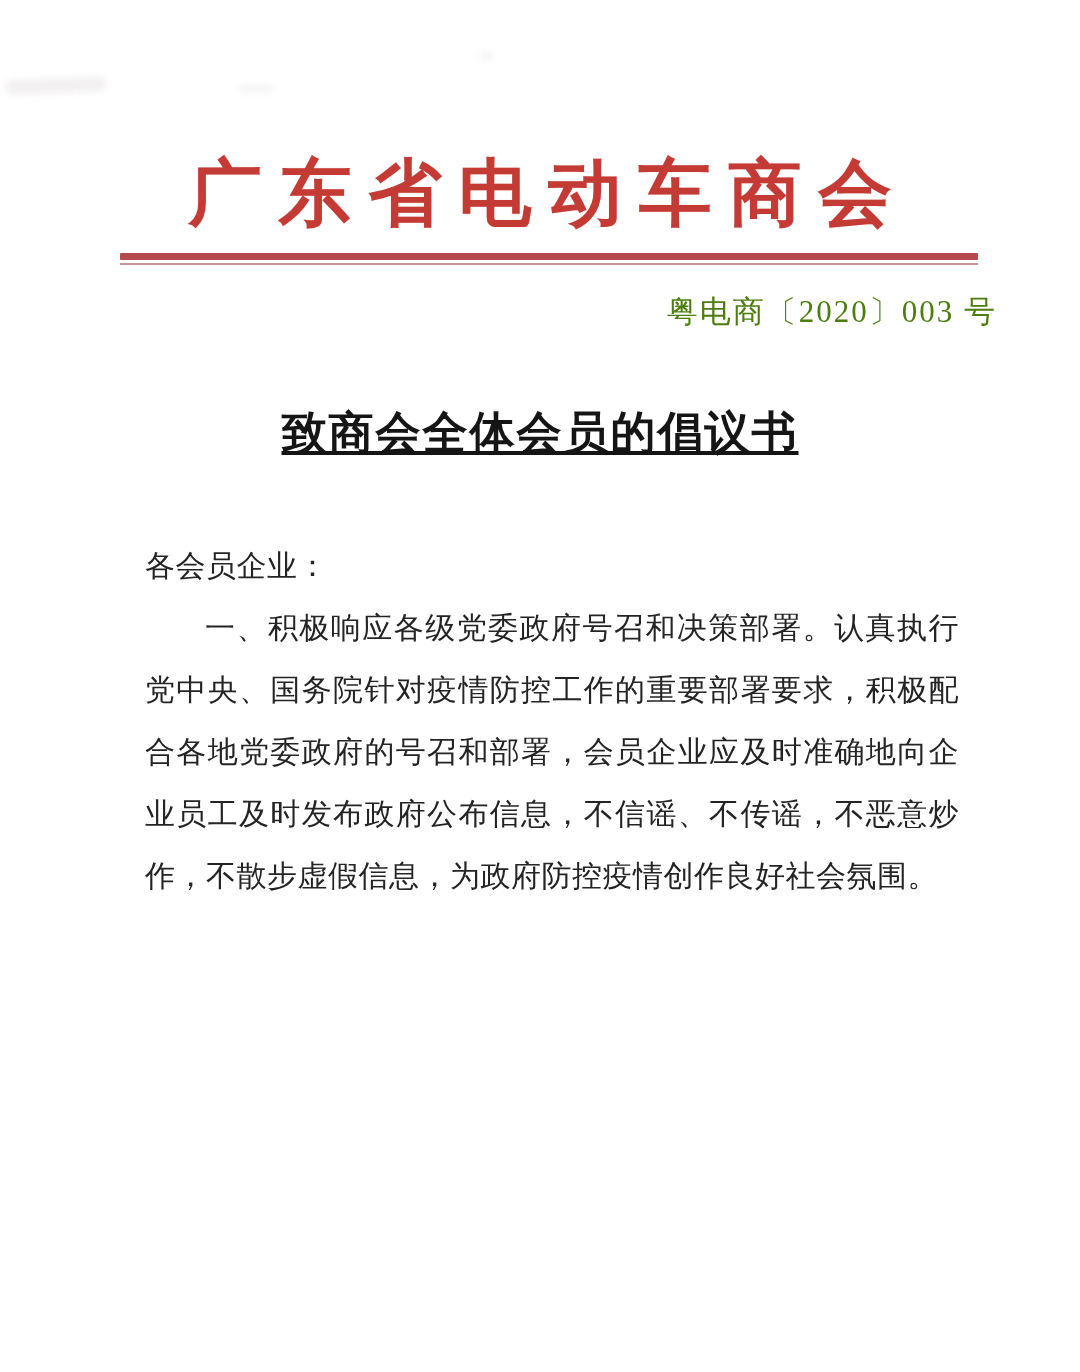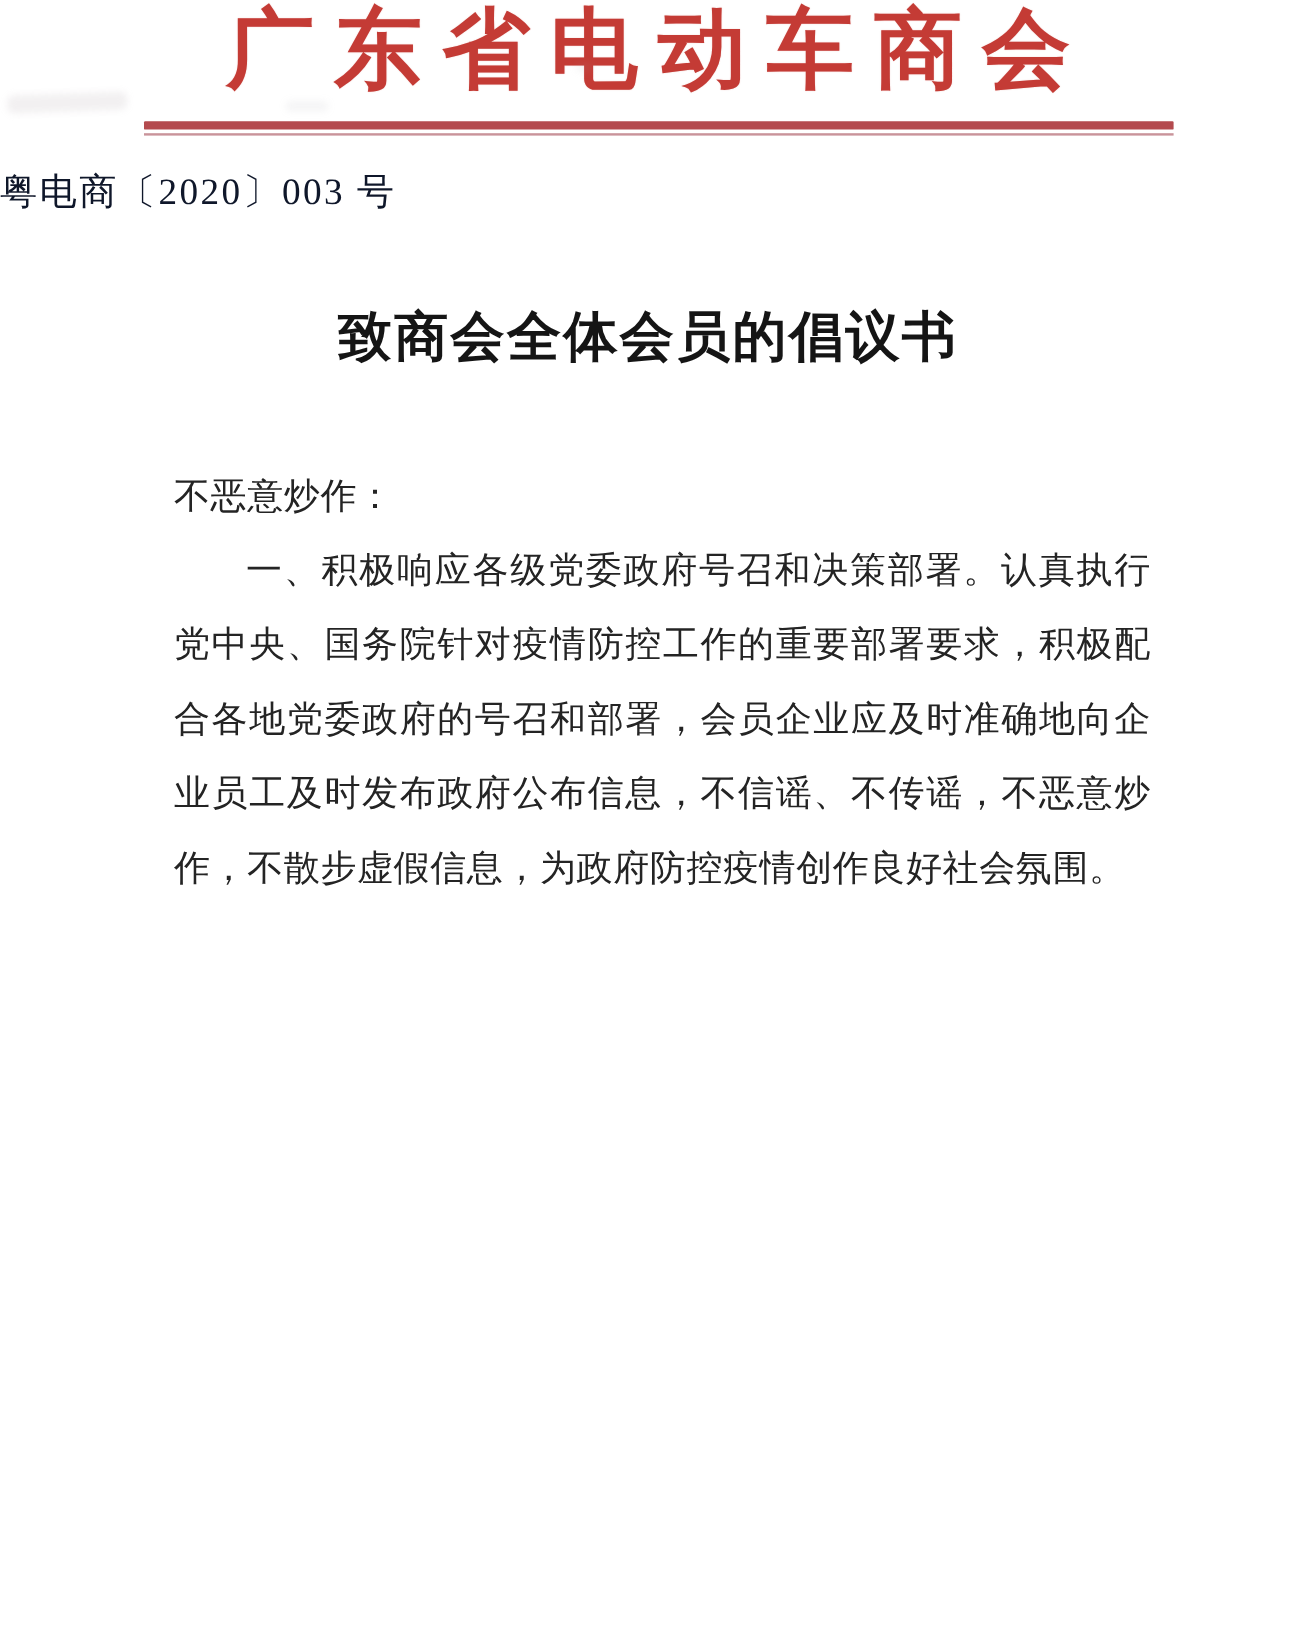--- a/index.html
+++ b/index.html
@@ -22,52 +22,53 @@
   .artifact {
     position: absolute;
     border-radius: 6px;
     filter: blur(3px);
     pointer-events: none;
   }
   .artifact.a1 { left: 6px;  top: 78px;  width: 100px; height: 15px; background: rgba(160,152,158,0.14); transform: rotate(-2deg); }
   .artifact.a2 { left: 238px; top: 84px; width: 36px;  height: 9px;  background: rgba(158,155,165,0.10); }
   .artifact.a3 { left: 480px; top: 52px; width: 14px;  height: 8px;  background: rgba(170,160,165,0.10); }
 
-  .letterhead { }
+  .letterhead { padding-top: 152px; }
   .org-name {
     text-align: center;
     font-size: 73px;
     font-weight: 700;
     line-height: 1.15;
     letter-spacing: 17px;
     padding-left: 17px; 
     color: var(--header-red);
     text-shadow: 0 0 1px rgba(196,59,53,0.35);
     white-space: nowrap;
   }
   .rule-wrap { margin-top: 17px; margin-left: 120px; width: 858px; }
   .rule-thick { height: 7px; background: var(--rule-dark); border-radius: 1px; }
   .rule-thin  { height: 2px; background: var(--rule-light); margin-top: 3px; }
 
   .doc-number {
     margin-top: 26px;
-    text-align: left;
-    padding-right: 111px;
+    text-align: right;
+    padding-right: 83px;
     font-size: 31px;
     letter-spacing: 2px;
-    color: #0f172a;
+    color: #4d7c0f;
   }
 
   .doc-title {
     margin: 70px 0 0 0;
     text-align: center;
     font-size: 45px;
     font-weight: 700;
     letter-spacing: 2px;
     color: #151515;
+    text-decoration: underline;
   }
 
   .content {
     margin: 72px 0 0 145px;
     width: 814px;
     font-size: 30px;
     line-height: 62px;
     letter-spacing: 0.5px;
     color: var(--ink);
     text-align: justify;
@@ -90,18 +91,18 @@
       <div class="rule-thick"></div>
       <div class="rule-thin"></div>
     </div>
   </div>
 
   <div class="doc-number">粤电商〔2020〕003 号</div>
 
   <h1 class="doc-title">致商会全体会员的倡议书</h1>
 
   <div class="content">
-    <div class="salutation">不恶意炒作：</div>
+    <div class="salutation">各会员企业：</div>
     <p>一、积极响应各级党委政府号召和决策部署。认真执行党中央、国务院针对疫情防控工作的重要部署要求，积极配合各地党委政府的号召和部署，会员企业应及时准确地向企业员工及时发布政府公布信息，不信谣、不传谣，不恶意炒作，不散步虚假信息，为政府防控疫情创作良好社会氛围。</p>
 
   </div>
 
 </div>
 
 </body></html>

